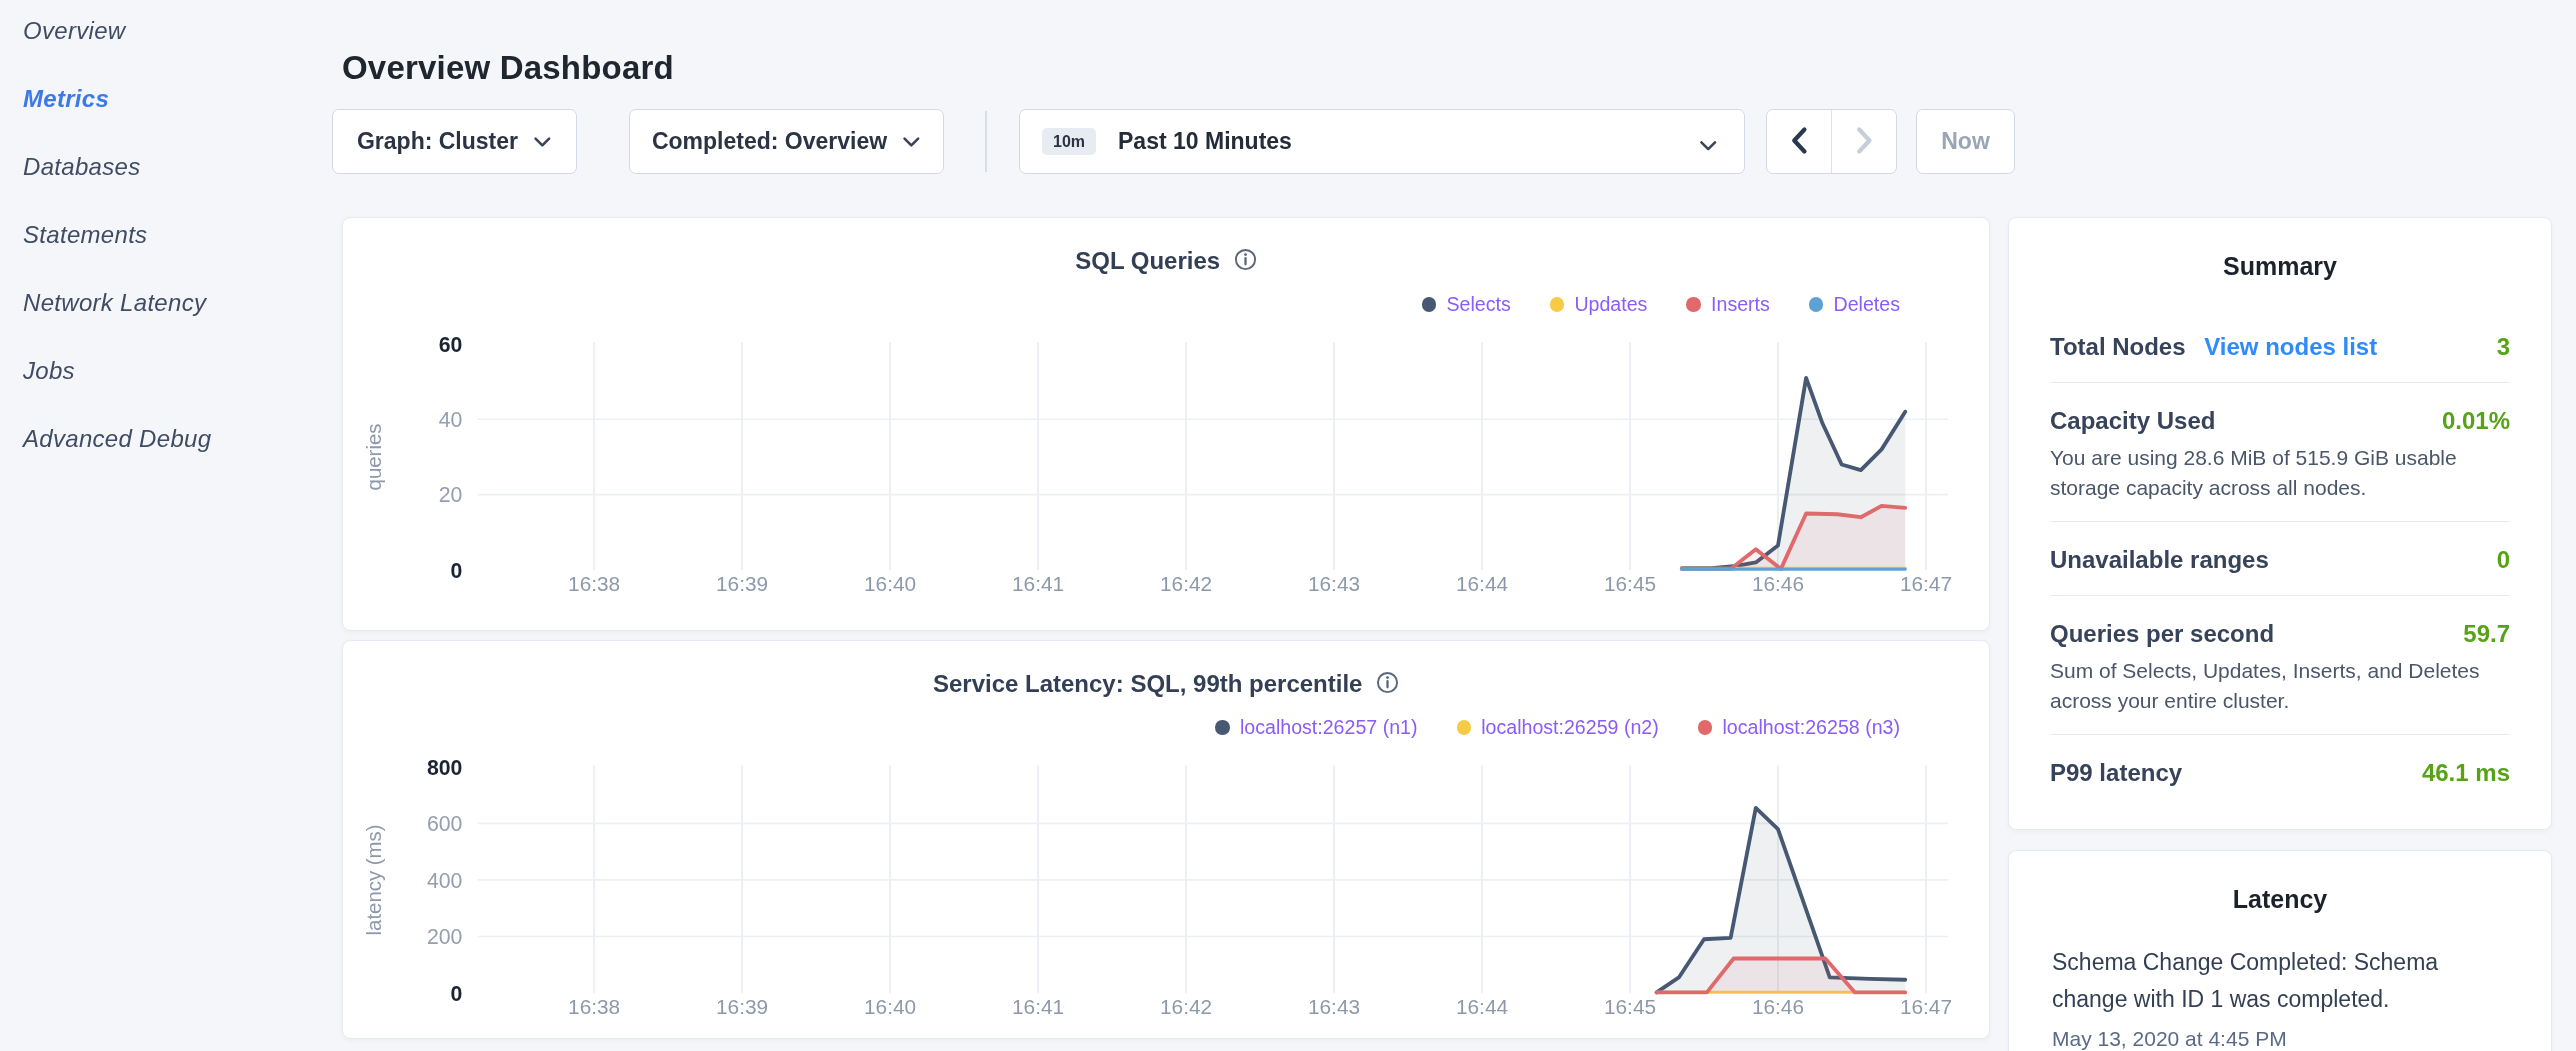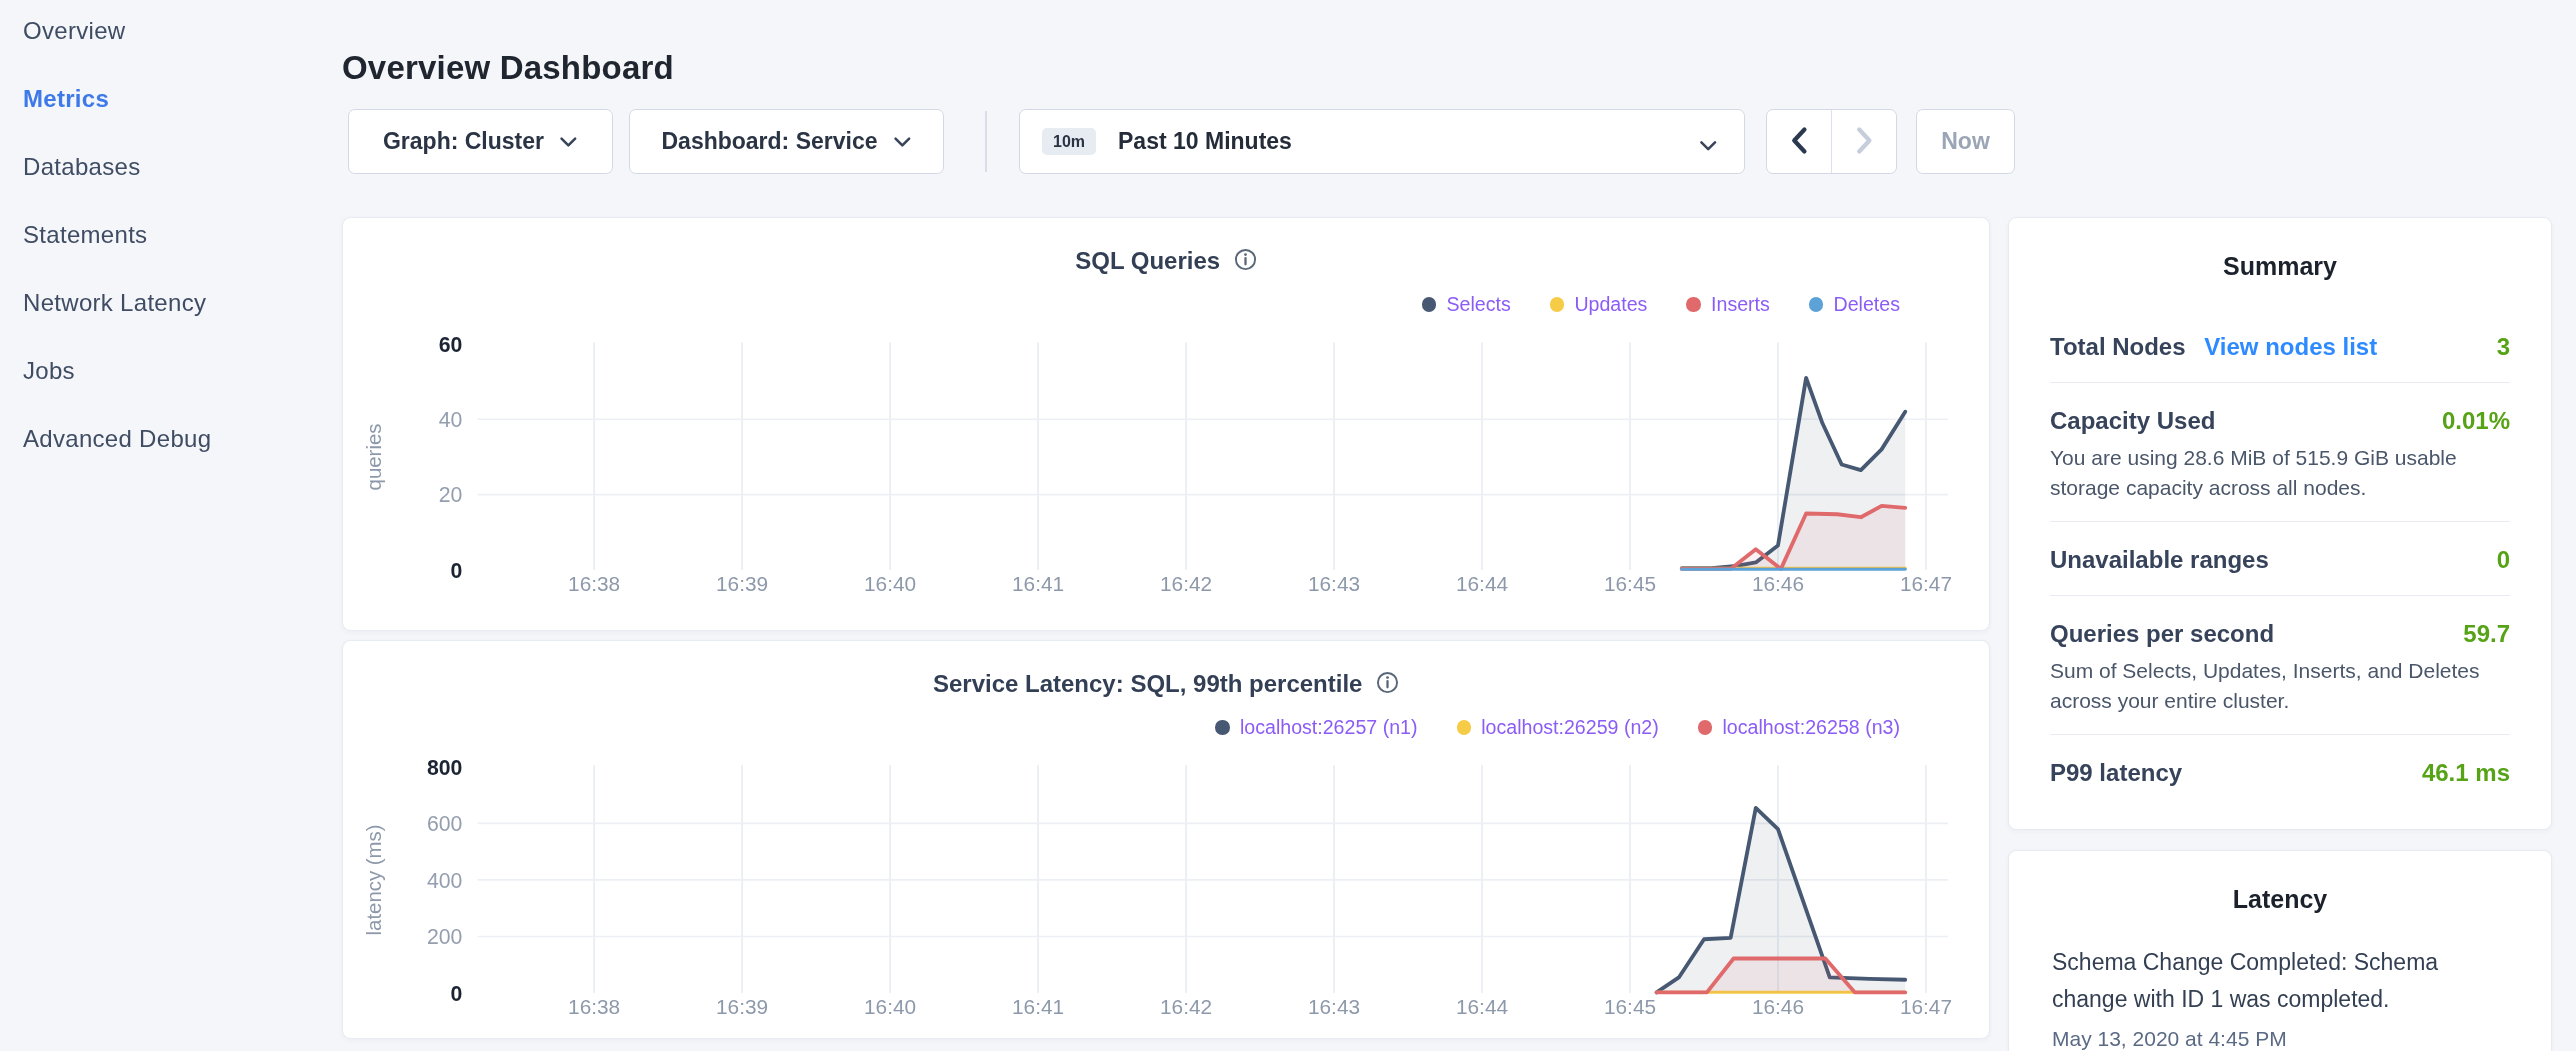--- a/index.html
+++ b/index.html
@@ -3,34 +3,34 @@
 <meta charset="utf-8">
 <style>
   html,body{margin:0;padding:0;}
   body{
     width:2576px;height:1051px;position:relative;overflow:hidden;
     background:#f4f6f9;
     font-family:"Liberation Sans", sans-serif;
     color:#3b4557;
   }
   
-  .sidebar{position:absolute;left:0;top:0;width:340px;height:1051px;}
+  .sidebar{position:absolute;left:0;top:0;width:340px;height:1051px;font-style:italic;}
   .nav{position:absolute;left:23px;top:15.3px;}
   .nav-item{height:32px;line-height:32px;margin-bottom:36px;font-size:24px;
     letter-spacing:0.3px;color:#3f4c63;cursor:pointer;white-space:nowrap;}
   .nav-item.active{color:#3d79e8;font-weight:700;}
   
   .page-title{position:absolute;left:342px;top:27px;font-size:33px;font-weight:700;
     color:#20262f;letter-spacing:0.2px;}
   
   .ctl{position:absolute;top:109px;height:65px;box-sizing:border-box;
     background:#fff;border:1.7px solid #d2d9e4;border-radius:6.8px;
     display:flex;align-items:center;justify-content:center;
     font-size:23px;font-weight:700;color:#2a3444;cursor:pointer;}
-  .dd-graph{left:348px;width:265px;}
+  .dd-graph{left:332px;width:245px;}
   .dd-dash{left:629px;width:315px;}
   .chev{margin-left:15.3px;display:inline-flex;}
   .ctl-divider{position:absolute;left:985px;top:111px;width:1.7px;height:61px;background:#d8dee8;}
   .timebox{left:1019px;width:726px;justify-content:flex-start;padding:0 22px;position:absolute;}
   .badge-10m{background:#e7ebf2;border-radius:5.1px;padding:4.3px 11px;font-size:16px;
     font-weight:700;color:#2a3444;margin-right:22px;}
   .time-label{font-size:23px;font-weight:700;color:#242c3a;}
   .time-chev{position:absolute;right:25.5px;top:22px;}
   .pager{position:absolute;left:1766px;top:109px;width:131px;height:65px;box-sizing:border-box;
     background:#fff;border:1.7px solid #d2d9e4;border-radius:6.8px;display:flex;}
@@ -86,21 +86,21 @@
 <div class="ctl dd-graph">
   <span>Graph: Cluster</span>
   <span class="chev">
     <svg width="18.7" height="12" viewBox="0 0 22 14">
         <polyline points="3,3 11,11 19,3" fill="none" stroke="#39445a" stroke-width="3" stroke-linecap="round" stroke-linejoin="round"></polyline>
       </svg>
   </span>
 </div>
 
 <div class="ctl dd-dash">
-  <span>Dashboard: Service</span>
+  <span>Completed: Overview</span>
   <span class="chev">
     <svg width="18.7" height="12" viewBox="0 0 22 14">
         <polyline points="3,3 11,11 19,3" fill="none" stroke="#39445a" stroke-width="3" stroke-linecap="round" stroke-linejoin="round"></polyline>
       </svg>
   </span>
 </div>
 
 <div class="ctl-divider"></div>
 
 <div class="ctl timebox">

